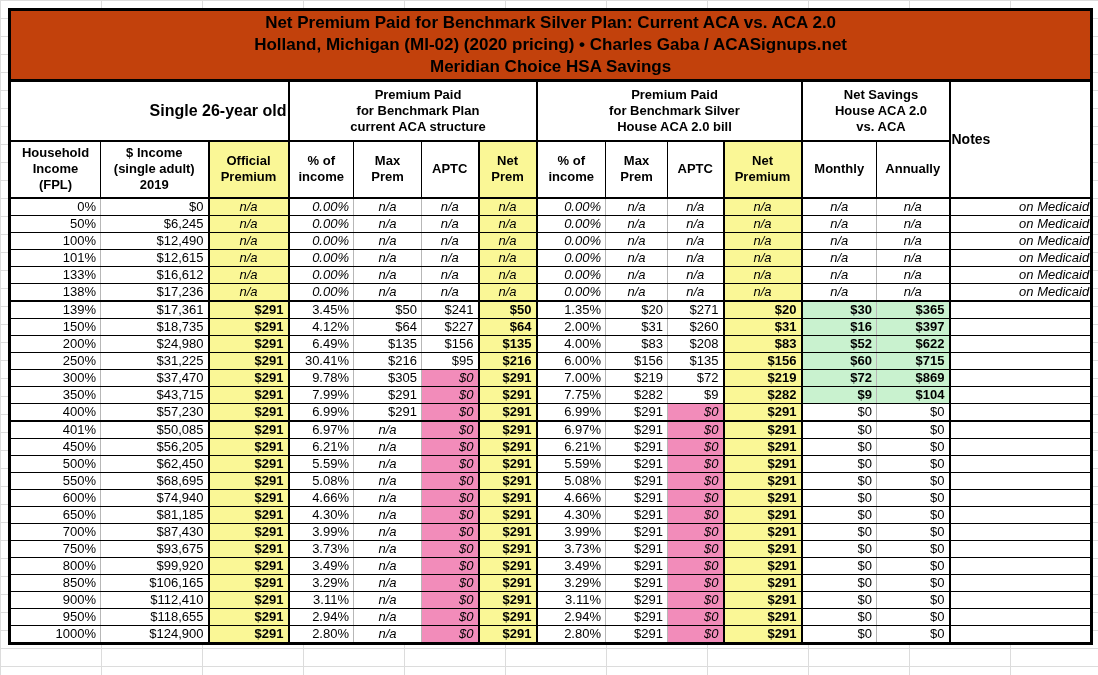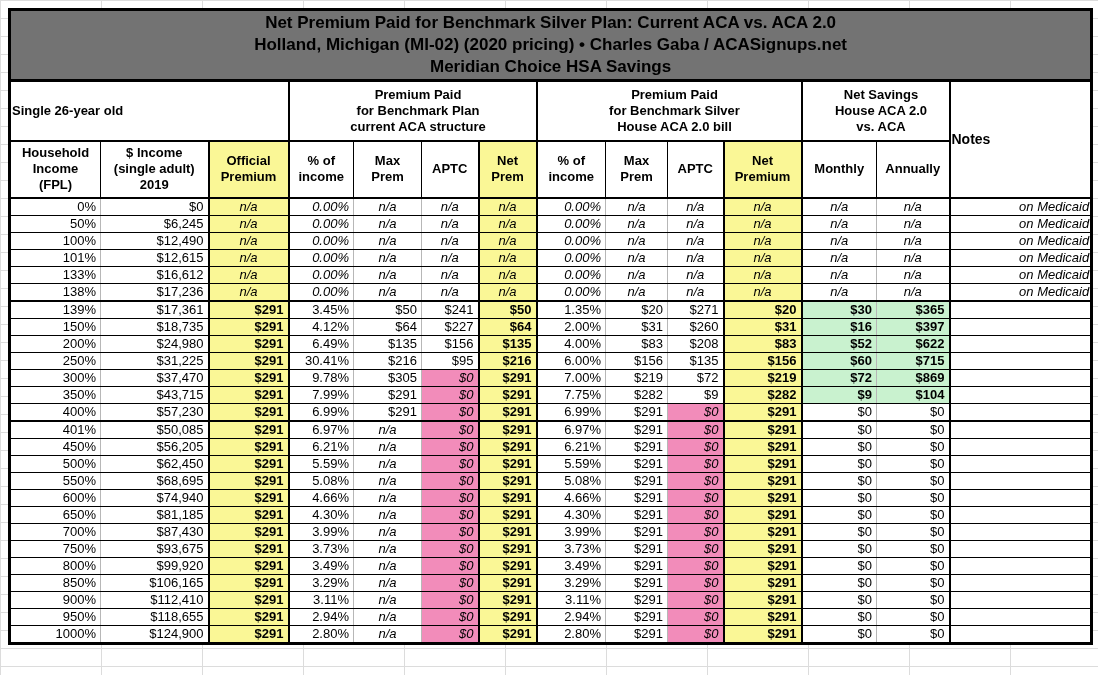--- a/index.html
+++ b/index.html
@@ -21,28 +21,28 @@
   }
   table{
     border-collapse:collapse;table-layout:fixed;
     width:1082px;margin:8px 0 0 8px;
     border:3px solid #000;background:#fff;
   }
   td,th{overflow:hidden;box-sizing:border-box;}
 
   
   .title-cell{
-    height:69px;border-bottom:3px solid #000;background:#737373;
+    height:69px;border-bottom:3px solid #000;background:#c2410c;
     text-align:center;font-weight:bold;font-size:17px;line-height:22px;
     padding:1px 0;
   }
 
   
   .grp-row th{height:60px;border:1px solid #000;border-bottom:2px solid #000;vertical-align:middle;background:#fff;}
-  .h-subject{background:var(--orange);font-size:13px;font-weight:bold;text-align:left;}
+  .h-subject{background:var(--orange);font-size:16px;font-weight:bold;text-align:right;}
   .h-group{font-size:13px;font-weight:bold;text-align:center;white-space:pre-line;line-height:16px;}
   .g-start{border-left:2px solid #000 !important;padding-left:12px;}
   .h-notes{border-left:2px solid #000 !important;font-size:14px;font-weight:bold;text-align:left;vertical-align:middle;background:#fff;}
 
   
   .colhead-row th{
     height:57px;border:1px solid #000;border-bottom:2px solid #000;
     font-size:13px;font-weight:bold;text-align:center;vertical-align:middle;
     white-space:pre-line;line-height:16px;background:#fff;padding:0 1px;
   }

